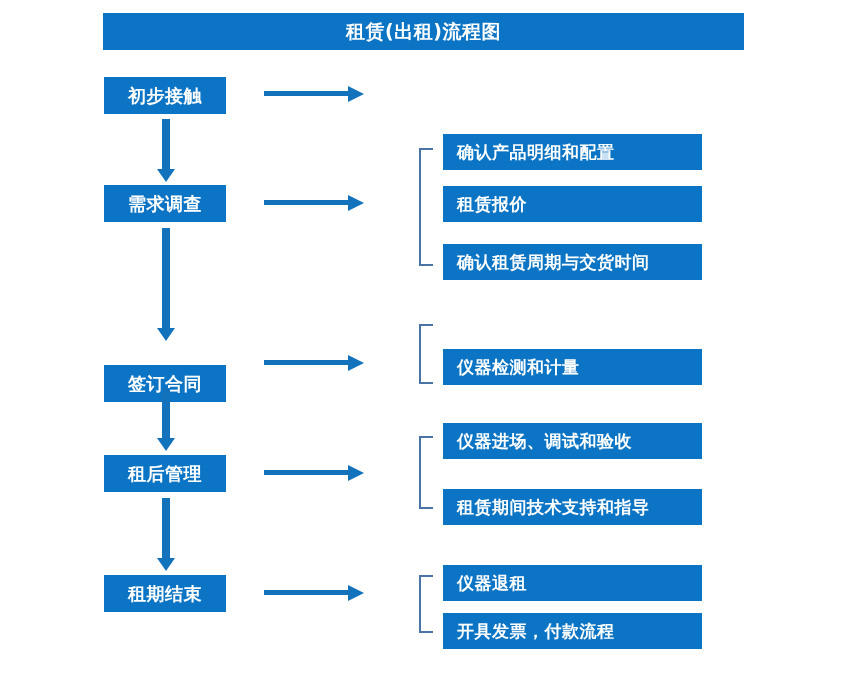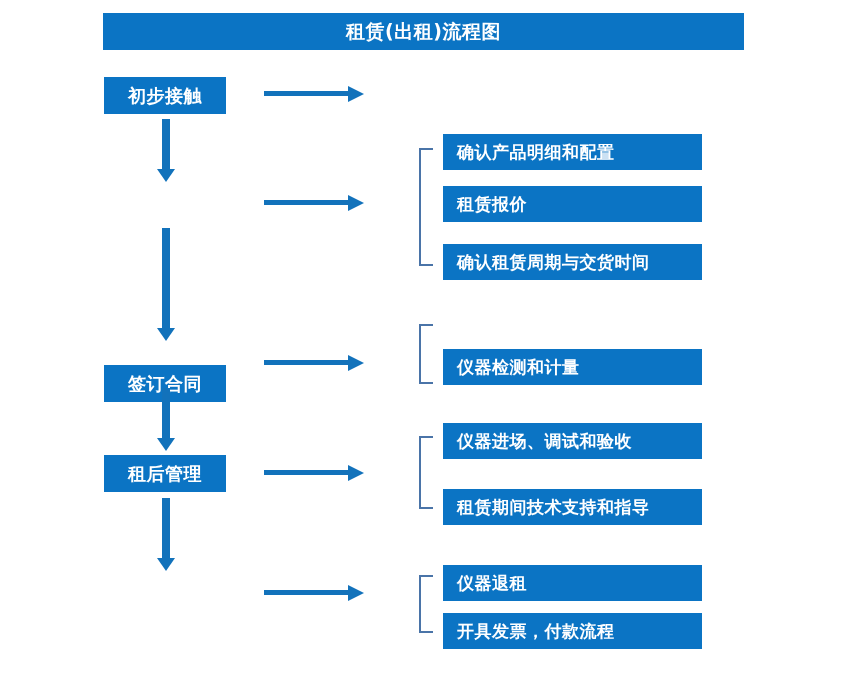--- a/index.html
+++ b/index.html
@@ -110,31 +110,33 @@
   }
 </style>
 </head>
 <body>
 
 <div id="canvas">
 
   <div class="box title-box">租赁(出租)流程图</div>
 
 <div class="box left-box" style="top: 77px;">初步接触</div>
+    <div class="box left-box" style="top: 185px;">需求调查</div>
     <div class="box right-box" style="top: 134px;">确认产品明细和配置</div>
     <div class="box right-box" style="top: 186px;">租赁报价</div>
     <div class="box right-box" style="top: 244px;">确认租赁周期与交货时间</div>
     <div class="bracket" style="top: 148px; height: 118px;"></div>
     <div class="box left-box" style="top: 345px; margin-top: 20px;">签订合同</div>
     <div class="box right-box" style="top: 349px;">仪器检测和计量</div>
     <div class="bracket" style="top: 324px; height: 60px;"></div>
     <div class="box left-box" style="top: 455px;">租后管理</div>
     <div class="box right-box" style="top: 423px;">仪器进场、调试和验收</div>
     <div class="box right-box" style="top: 489px;">租赁期间技术支持和指导</div>
     <div class="bracket" style="top: 436px; height: 73px;"></div>
+    <div class="box left-box" style="top: 575px;">租期结束</div>
     <div class="box right-box" style="top: 565px;">仪器退租</div>
     <div class="box right-box" style="top: 613px;">开具发票，付款流程</div>
     <div class="bracket" style="top: 575px; height: 58px;"></div>
     <div class="v-arrow" style="top: 119px; height: 63px;">
       <div class="shaft" style="height: 50px;"></div>
       <div class="head" style="top: 50px;"></div>
     </div>
     <div class="v-arrow" style="top: 228px; height: 113px;">
       <div class="shaft" style="height: 100px;"></div>
       <div class="head" style="top: 100px;"></div>

